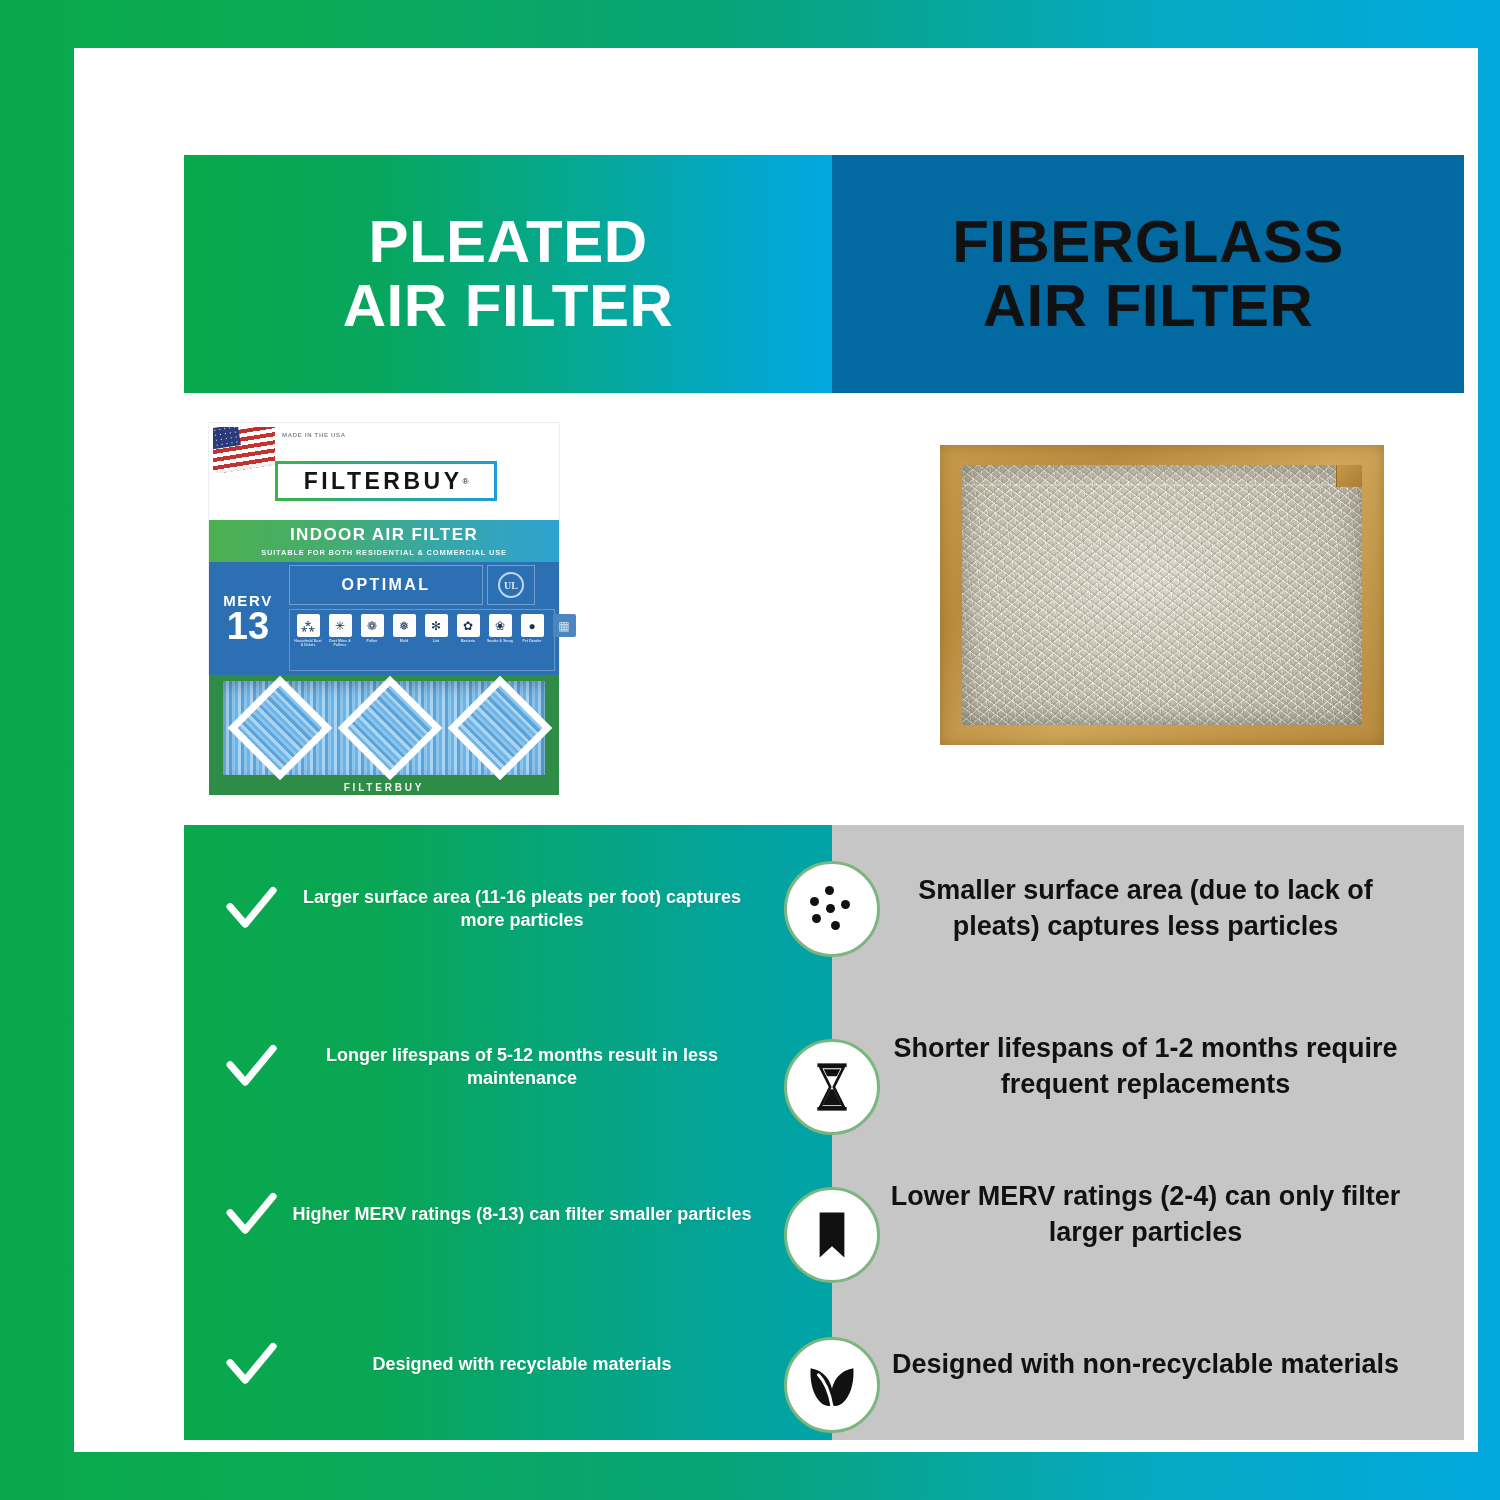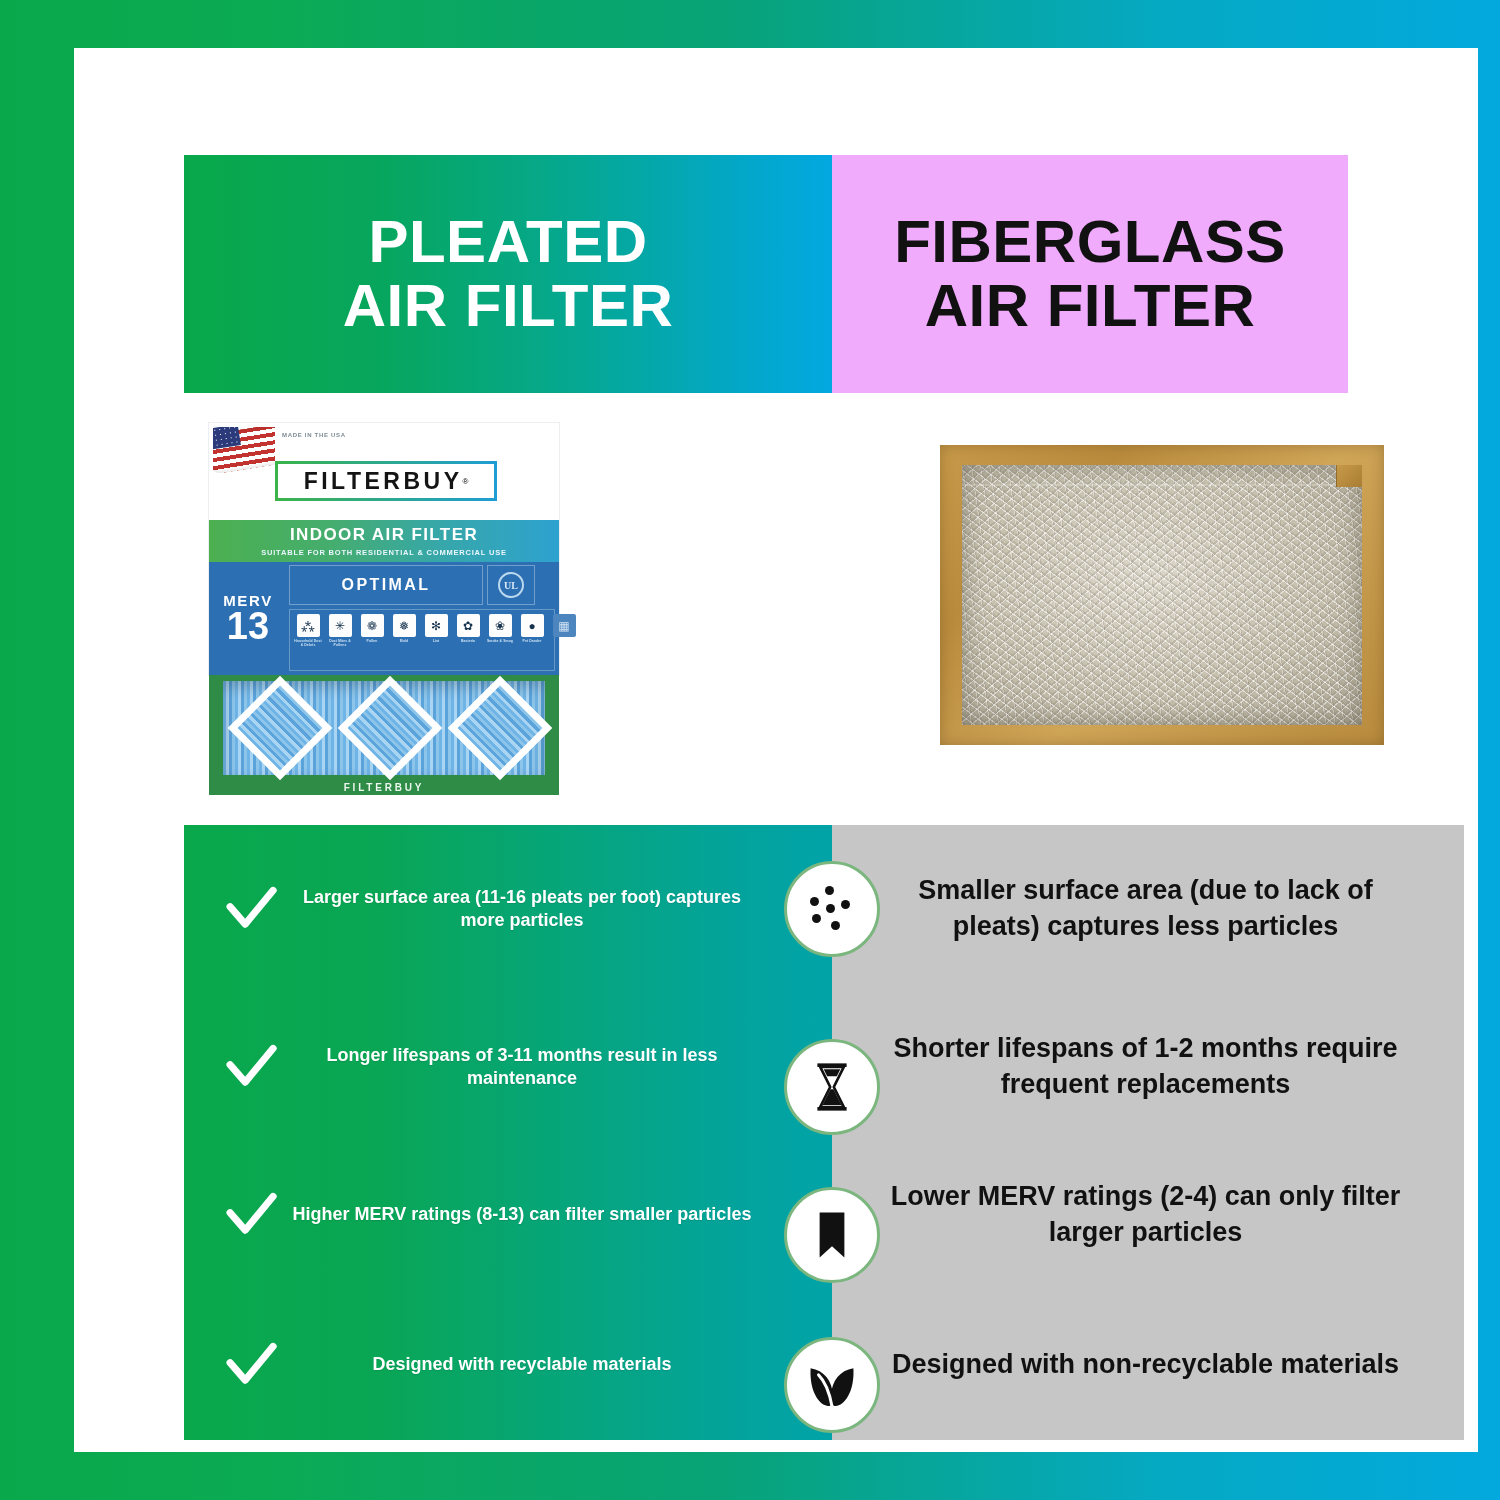--- a/index.html
+++ b/index.html
@@ -24,21 +24,21 @@
     position:absolute; left:110px; top:107px; width:1280px; height:1285px;
   }
 
   
   #headerRow { position:absolute; left:0; top:0; width:1280px; height:238px; display:flex; }
   .hdr { height:238px; display:flex; align-items:center; justify-content:center; }
   #hdrLeft {
     width:648px;
     background:linear-gradient(90deg,#08a84a 0%,#07a65d 30%,#05a894 62%,#03a7cc 88%,#02a8e0 100%);
   }
-  #hdrRight { width:516px; background:#f0abfc; }
+  #hdrRight { width:632px; background:#0369a1; }
   .hdr-title {
     text-align:center; font-weight:bold; letter-spacing:.5px;
     font-size:60px; line-height:1.07; text-transform:uppercase;
     font-family:"Liberation Sans", sans-serif;
   }
   #hdrLeft .hdr-title { color:#ffffff; }
   #hdrRight .hdr-title { color:#111111; }
 
   
   #productRow { position:absolute; left:0; top:238px; width:1280px; height:432px; background:#ffffff; }
@@ -366,21 +366,21 @@
           </div>
         </div>
 
         <div class="row" id="row1">
           <div class="cell-left">
             <div class="check">
               <svg viewBox="0 0 48 48">
                   <path d="M6 22 L19 37 L43 8" fill="none" stroke="#ffffff" stroke-width="6" stroke-linecap="round" stroke-linejoin="round"></path>
                 </svg>
             </div>
-            <div class="left-text">Longer lifespans of 3-11 months result in less maintenance</div>
+            <div class="left-text">Longer lifespans of 5-12 months result in less maintenance</div>
           </div>
           <div class="cell-right">
             <div class="right-text">Shorter lifespans of 1-2 months require frequent replacements</div>
           </div>
         </div>
 
         <div class="row" id="row2">
           <div class="cell-left">
             <div class="check">
               <svg viewBox="0 0 48 48">

